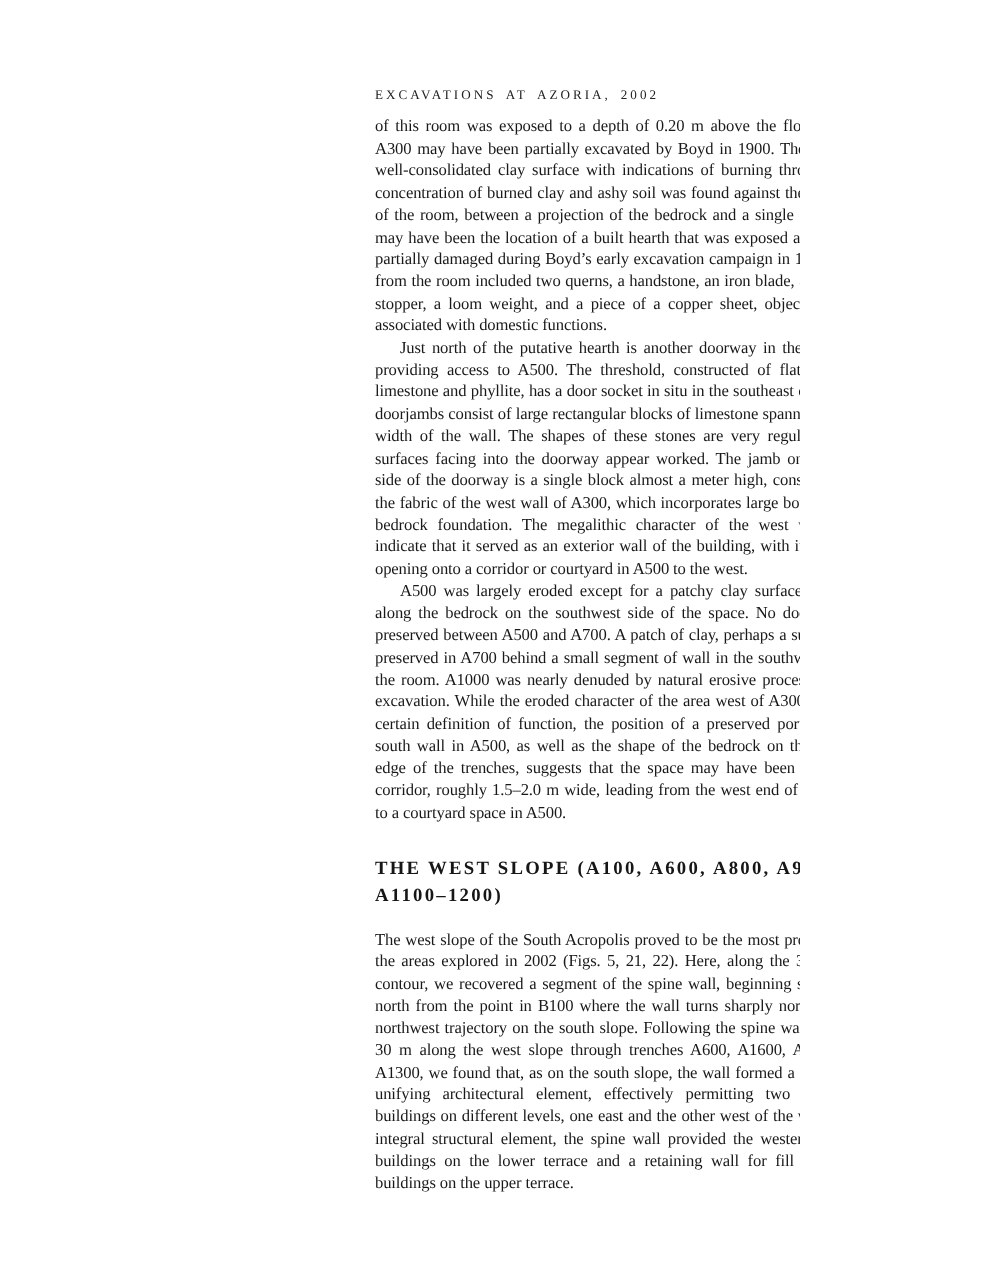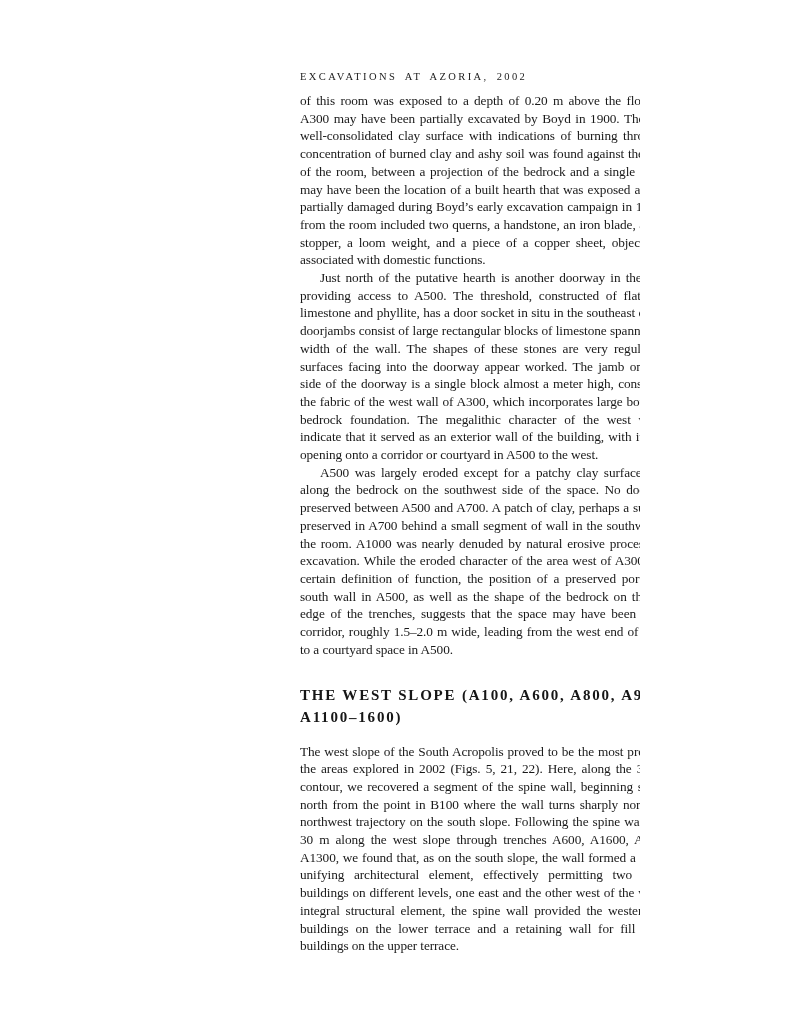--- a/index.html
+++ b/index.html
@@ -82,20 +82,20 @@
   <main class="text-column">
 
     <p class="para">of this room was exposed to a depth of 0.20 m above the floor surface, A300 may have been partially excavated by Boyd in 1900. The floor is a well-consolidated clay surface with indications of burning throughout. A concentration of burned clay and ashy soil was found against the west wall of the room, between a projection of the bedrock and a single stone. This may have been the location of a built hearth that was exposed and perhaps partially damaged during Boyd’s early excavation campaign in 1900. Finds from the room included two querns, a handstone, an iron blade, a terracotta stopper, a loom weight, and a piece of a copper sheet, objects possibly associated with domestic functions.</p>
 
     <p class="para indent">Just north of the putative hearth is another doorway in the northeast, providing access to A500. The threshold, constructed of flat pieces of limestone and phyllite, has a door socket in situ in the southeast corner. The doorjambs consist of large rectangular blocks of limestone spanning the full width of the wall. The shapes of these stones are very regular and the surfaces facing into the doorway appear worked. The jamb on the south side of the doorway is a single block almost a meter high, consistent with the fabric of the west wall of A300, which incorporates large boulders on a bedrock foundation. The megalithic character of the west wall could indicate that it served as an exterior wall of the building, with its doorway opening onto a corridor or courtyard in A500 to the west.</p>
 
     <p class="para indent">A500 was largely eroded except for a patchy clay surface preserved along the bedrock on the southwest side of the space. No doorway was preserved between A500 and A700. A patch of clay, perhaps a surface, was preserved in A700 behind a small segment of wall in the southwest part of the room. A1000 was nearly denuded by natural erosive processes before excavation. While the eroded character of the area west of A300 precludes certain definition of function, the position of a preserved portion of the south wall in A500, as well as the shape of the bedrock on the southern edge of the trenches, suggests that the space may have been a street or corridor, roughly 1.5–2.0 m wide, leading from the west end of the terrace to a courtyard space in A500.</p>
 
     <h2 class="section-heading">
       <span class="heading-line">THE WEST SLOPE (A100, A600, A800, A900,</span>
-      <span class="heading-line">A1100–1600)</span>
+      <span class="heading-line">A1100–1200)</span>
     </h2>
 
     <p class="para">The west slope of the South Acropolis proved to be the most productive of the areas explored in 2002 (Figs. 5, 21, 22). Here, along the 364–365 m contour, we recovered a segment of the spine wall, beginning some 25 m north from the point in B100 where the wall turns sharply north from its northwest trajectory on the south slope. Following the spine wall for some 30 m along the west slope through trenches A600, A1600, A1200, and A1300, we found that, as on the south slope, the wall formed a central and unifying architectural element, effectively permitting two groups of buildings on different levels, one east and the other west of the wall. As an integral structural element, the spine wall provided the western wall for buildings on the lower terrace and a retaining wall for fill supporting buildings on the upper terrace.</p>
 
   </main>
 
 </div>
 
 </body></html>

